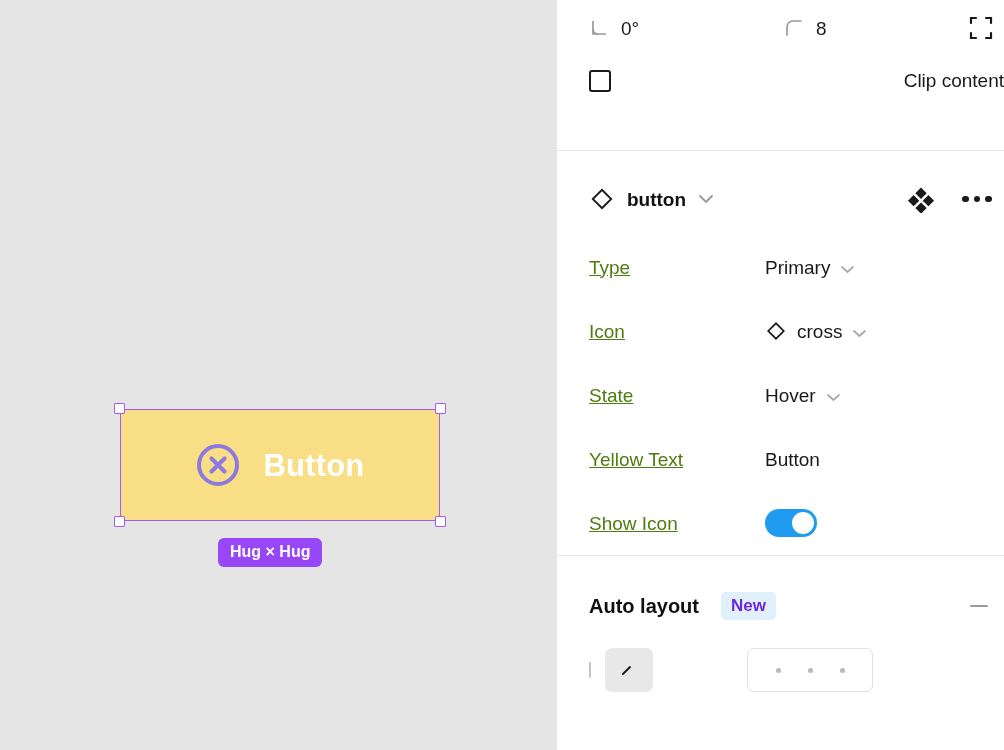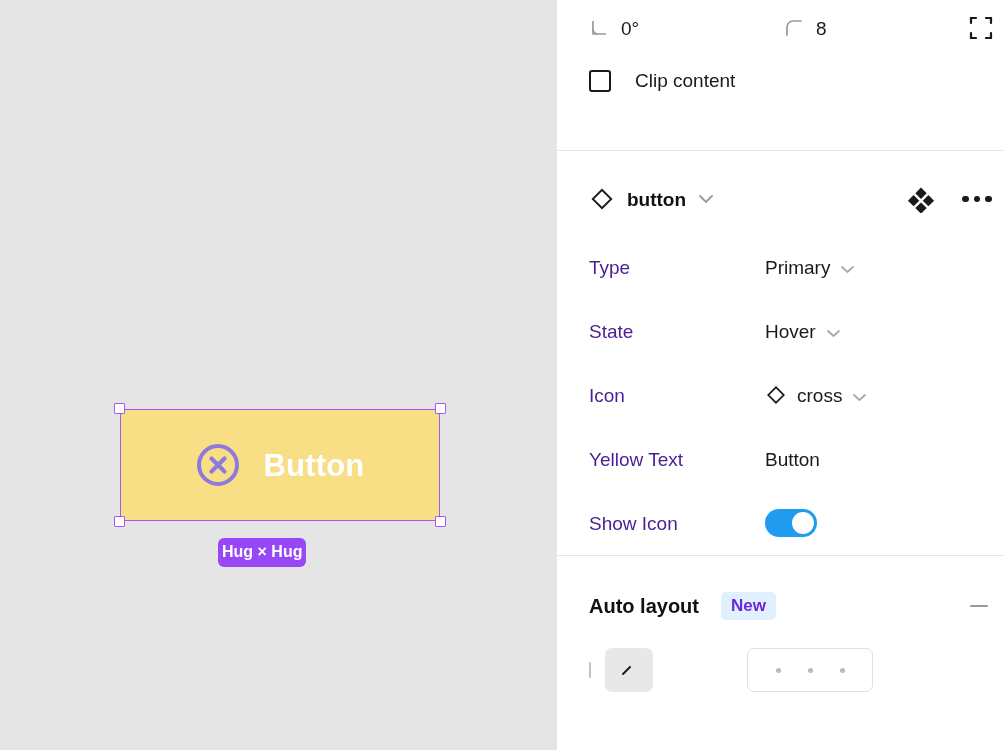--- a/index.html
+++ b/index.html
@@ -75,21 +75,21 @@
   .handle.br { right: -6px; bottom: -6px; }
 
   .size-badge {
     position: absolute;
     left: 218px;
     top: 538px;
     background: #9747f5;
     color: #ffffff;
     font-size: 16px;
     font-weight: bold;
-    padding: 6px 4px 7px;
+    padding: 6px 12px 7px;
     border-radius: 6px;
     line-height: 1;
     white-space: nowrap;
   }
 
   
   .panel {
     position: relative;
     width: 448px;
     height: 750px;
@@ -145,20 +145,21 @@
     align-items: center;
     justify-content: center;
   }
 
   .row-clip {
     display: flex;
     align-items: center;
     gap: 24px;
     padding-left: 32px;
     height: 50px;
+    justify-content: space-between;
   }
   .checkbox {
     width: 22px;
     height: 22px;
     border: 2px solid #1a1a1a;
     border-radius: 3px;
     background: #fff;
     flex: none;
   }
   .clip-label {
@@ -224,23 +225,24 @@
   .prop-list { padding-top: 12px; }
   .prop-row {
     display: flex;
     align-items: center;
     height: 64px;
     padding-left: 32px;
   }
   .prop-label {
     width: 176px;
     font-size: 19px;
-    color: #4c1d95;
-    flex: none;
-    line-height: 1;
+    color: #4d7c0f;
+    flex: none;
+    line-height: 1;
+    text-decoration: underline;
   }
   .prop-value {
     display: flex;
     align-items: center;
     gap: 10px;
     font-size: 19px;
     color: #1a1a1a;
     line-height: 1;
   }
   .prop-value .small-diamond {
@@ -462,51 +464,51 @@
           <span class="prop-value">
             <span>Primary</span>
             <span>
               <svg width="15" height="9" viewBox="0 0 15 9">
                   <path d="M2 2 L7.5 7 L13 2" fill="none" stroke="#a8a8a8" stroke-width="1.7" stroke-linecap="round"></path>
                 </svg>
             </span>
           </span>
         </div>
 
-
-        <div class="prop-row">
-          <span class="prop-label">State</span>
-          <span class="prop-value">
-            <span>Hover</span>
-            <span>
-              <svg width="15" height="9" viewBox="0 0 15 9">
-                  <path d="M2 2 L7.5 7 L13 2" fill="none" stroke="#a8a8a8" stroke-width="1.7" stroke-linecap="round"></path>
-                </svg>
-            </span>
-          </span>
-        </div>
 
         <div class="prop-row">
           <span class="prop-label">Icon</span>
           <span class="prop-value">
             <span class="small-diamond">
               <svg width="22" height="22" viewBox="0 0 22 22">
                 <rect x="11" y="3.2" width="11" height="11" transform="rotate(45 11 3.2)" fill="none" stroke="#1a1a1a" stroke-width="1.7"></rect>
               </svg>
             </span>
             <span>cross</span>
             <span>
               <svg width="15" height="9" viewBox="0 0 15 9">
                   <path d="M2 2 L7.5 7 L13 2" fill="none" stroke="#a8a8a8" stroke-width="1.7" stroke-linecap="round"></path>
                 </svg>
             </span>
           </span>
         </div>
 
         <div class="prop-row">
+          <span class="prop-label">State</span>
+          <span class="prop-value">
+            <span>Hover</span>
+            <span>
+              <svg width="15" height="9" viewBox="0 0 15 9">
+                  <path d="M2 2 L7.5 7 L13 2" fill="none" stroke="#a8a8a8" stroke-width="1.7" stroke-linecap="round"></path>
+                </svg>
+            </span>
+          </span>
+        </div>
+
+        <div class="prop-row">
           <span class="prop-label">Yellow Text</span>
           <span class="prop-value">
             <span>Button</span>
           </span>
         </div>
 
         <div class="prop-row">
           <span class="prop-label">Show Icon</span>
           <span class="toggle">
             <span class="knob"></span>

